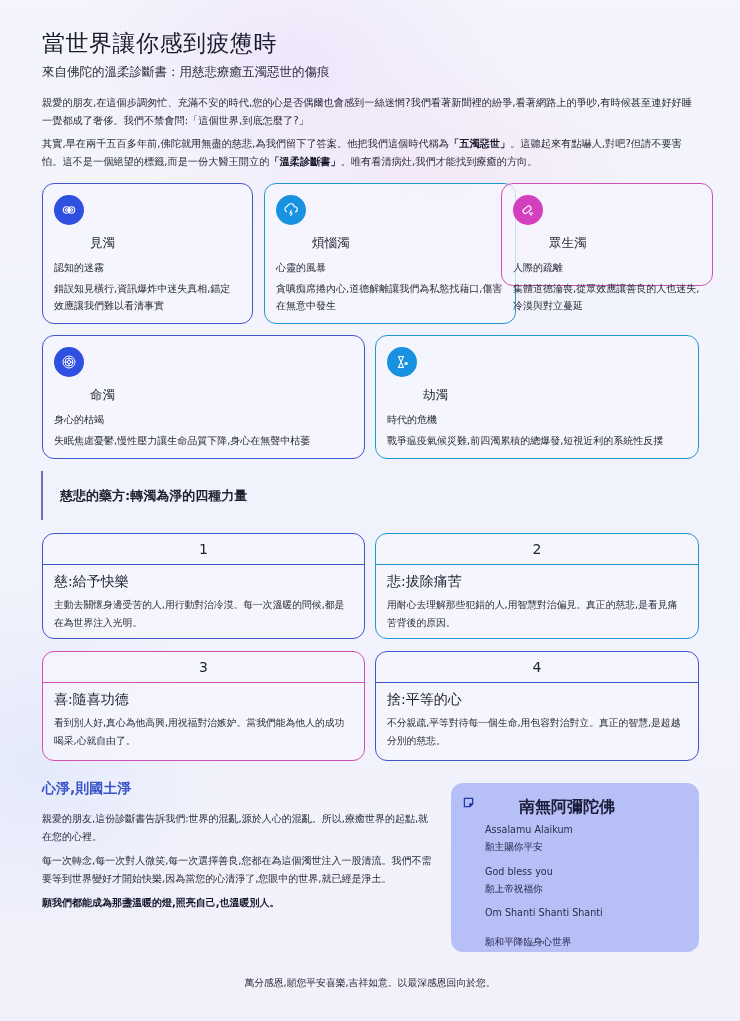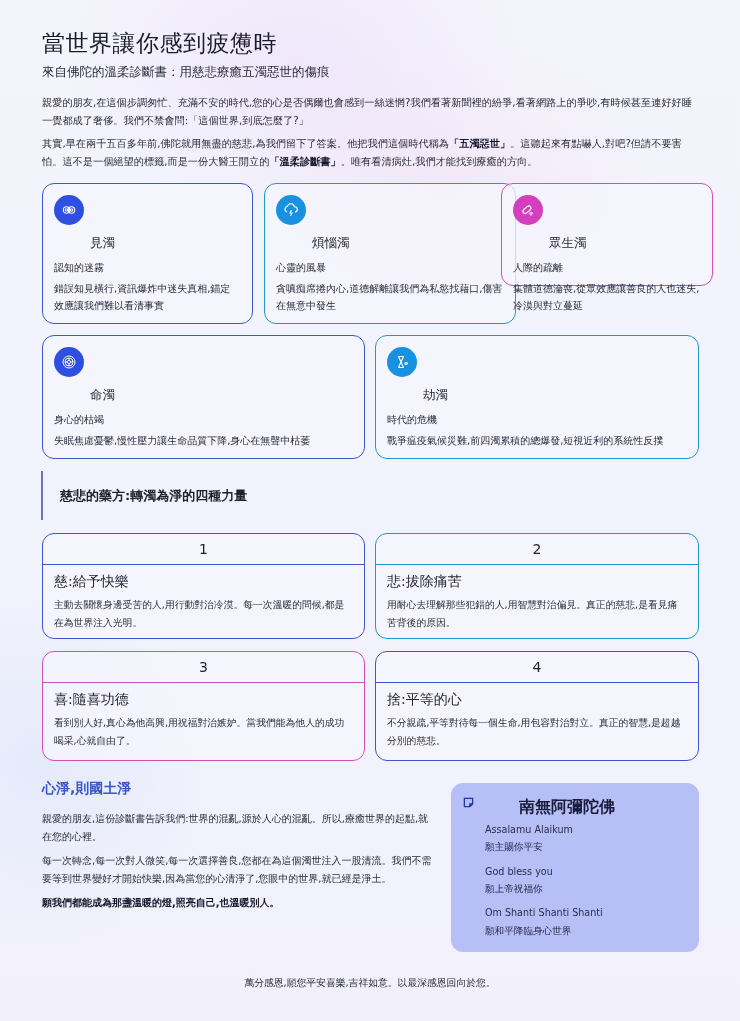--- a/index.html
+++ b/index.html
@@ -73,21 +73,21 @@
     position: absolute; left: 451px; top: 783px; width: 248px; height: 169px; border-radius: 12px;
     background: #b7bff7;
   }
   .blessing .bhead { position: absolute; left: 12px; top: 14px; display: flex; align-items: center; }
   .blessing .bhead svg { width: 11px; height: 11px; }
   .blessing .btitle { position: absolute; left: 34px; top: 14px; font-size: 16px; font-weight: 700; color: #1a1c3a; margin-left: 34px; }
   .bline { position: absolute; left: 34px; font-size: 9.6px; color: #1f2040; }
   .bline.it { color: #2a2c4a; text-align: center; }
   .b1 { top: 41px; } .b2 { top: 58px; }
   .b3 { top: 83px; } .b4 { top: 100px; }
-  .b5 { top: 124px; } .b6 { top: 142px; }
+  .b5 { top: 124px; } .b6 { top: 153px; }
 
   .footer { position: absolute; left: 0; width: 740px; top: 977px; text-align: center; font-size: 9.8px; color: #2a2b3a; }
 </style>
 </head>
 <body>
 
 <div class="page">
 
   <h1 class="title">當世界讓你感到疲憊時</h1>
   <div class="subtitle">來自佛陀的溫柔診斷書：用慈悲療癒五濁惡世的傷痕</div>

